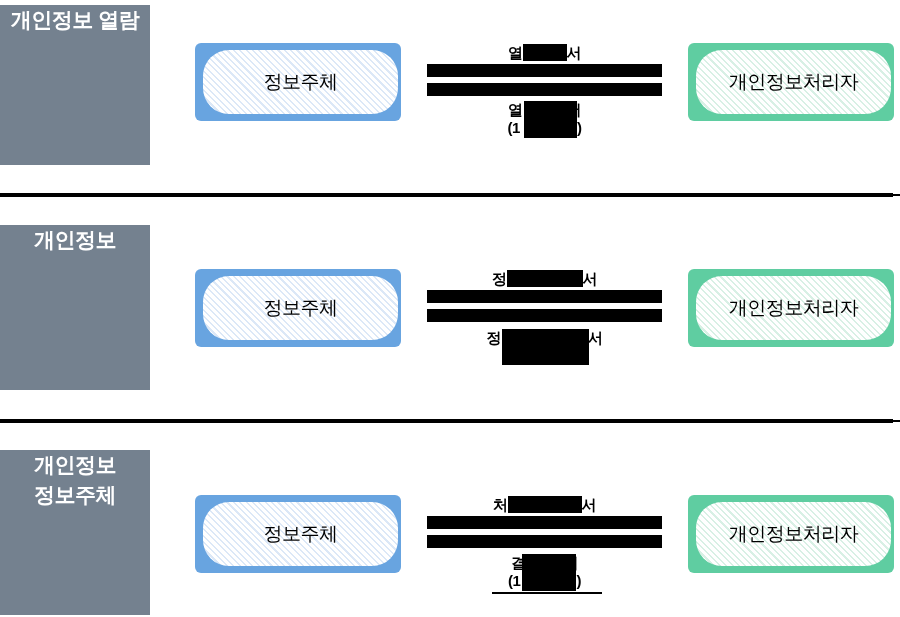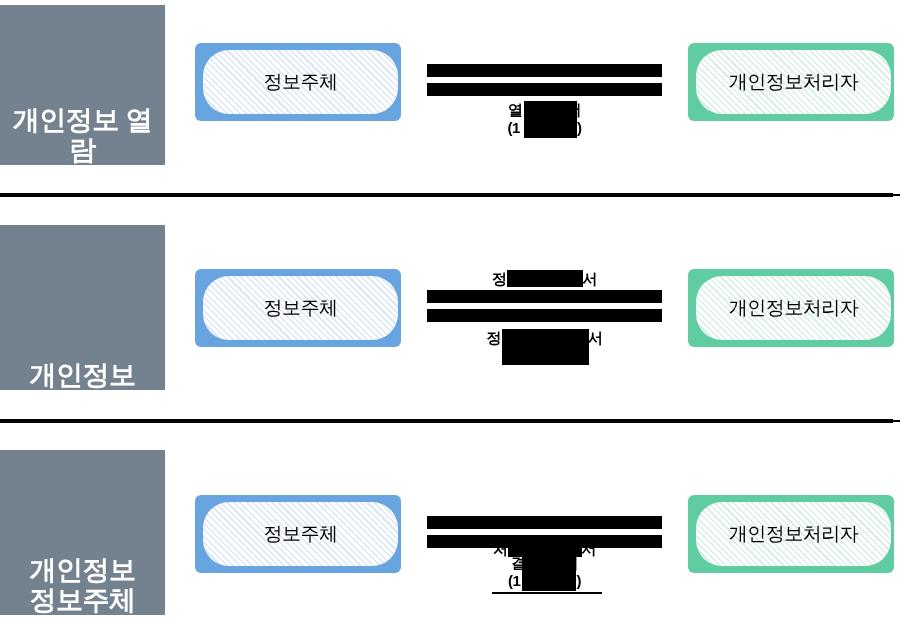--- a/index.html
+++ b/index.html
@@ -2,23 +2,23 @@
 <html><head>
 <meta charset="utf-8">
 <style>
   html,body { margin:0; padding:0; background:#ffffff; }
   .stage {
     position:relative; width:900px; height:617px; background:#ffffff;
     font-family:"Liberation Sans","DejaVu Sans",sans-serif; overflow:hidden;
   }
   
   .side-label {
-    position:absolute; left:0; width:165px; background:#74818F; color:#ffffff;
-    display:flex; flex-direction:column; justify-content:flex-end; align-items:center;
-    font-size:27px; font-weight:bold; line-height:30px; text-align:center;
+    position:absolute; left:0; width:150px; background:#74818F; color:#ffffff;
+    display:flex; flex-direction:column; justify-content:flex-start; align-items:center;
+    font-size:21px; font-weight:bold; line-height:30px; text-align:center;
     letter-spacing:-0.5px;
   }
   
   .divider { position:absolute; left:0; width:893px; height:4px; background:#000; }
   .divider-tail { position:absolute; left:893px; width:7px; height:2px; background:#000; }
   
   .node { position:absolute; width:206px; height:78px; border-radius:6px; }
   .node.blue  { background:#68A4E0; }
   .node.green { background:#5FCDA1; }
   .node-inner {
@@ -55,20 +55,23 @@
 
   <div class="side-label" style="top:5px;height:160px;">
     <span>개인정보 열람</span>
     <span></span>
   </div>
 
   <div class="node blue" style="left:195px;top:43px;">
     <div class="node-inner">정보주체</div>
   </div>
 
+  <div class="mid-label" style="top:44px;">
+    <span>열</span><span class="inline-redact" style="width:44px;"></span><span>서</span>
+  </div>
 
   <div class="bar" style="top:64px;"></div>
   <div class="bar" style="top:83px;"></div>
 
   <div class="mid-label" style="top:101px;">
     <div><span>열</span><span class="spacer" style="width:44px;"></span><span>서</span></div>
     <div><span>(1</span><span class="spacer" style="width:57px;"></span><span>)</span></div>
   </div>
   <div class="block-redact" style="left:524px;top:101px;width:53px;height:37px;"></div>
 
@@ -108,21 +111,21 @@
 
   <div class="side-label" style="top:450px;height:165px;">
     <span>개인정보</span>
     <span>정보주체</span>
   </div>
 
   <div class="node blue" style="left:195px;top:495px;">
     <div class="node-inner">정보주체</div>
   </div>
 
-  <div class="mid-label" style="top:496px;margin-top:44px;">
+  <div class="mid-label" style="top:496px;">
     <span>처</span><span class="inline-redact" style="width:74px;"></span><span>서</span>
   </div>
 
   <div class="bar" style="top:516px;"></div>
   <div class="bar" style="top:535px;"></div>
 
   <div class="mid-label" style="top:554px;">
     <div><span>결</span><span class="spacer" style="width:38px;"></span><span>서</span></div>
     <div><span>(1</span><span class="spacer" style="width:56px;"></span><span>)</span></div>
   </div>

